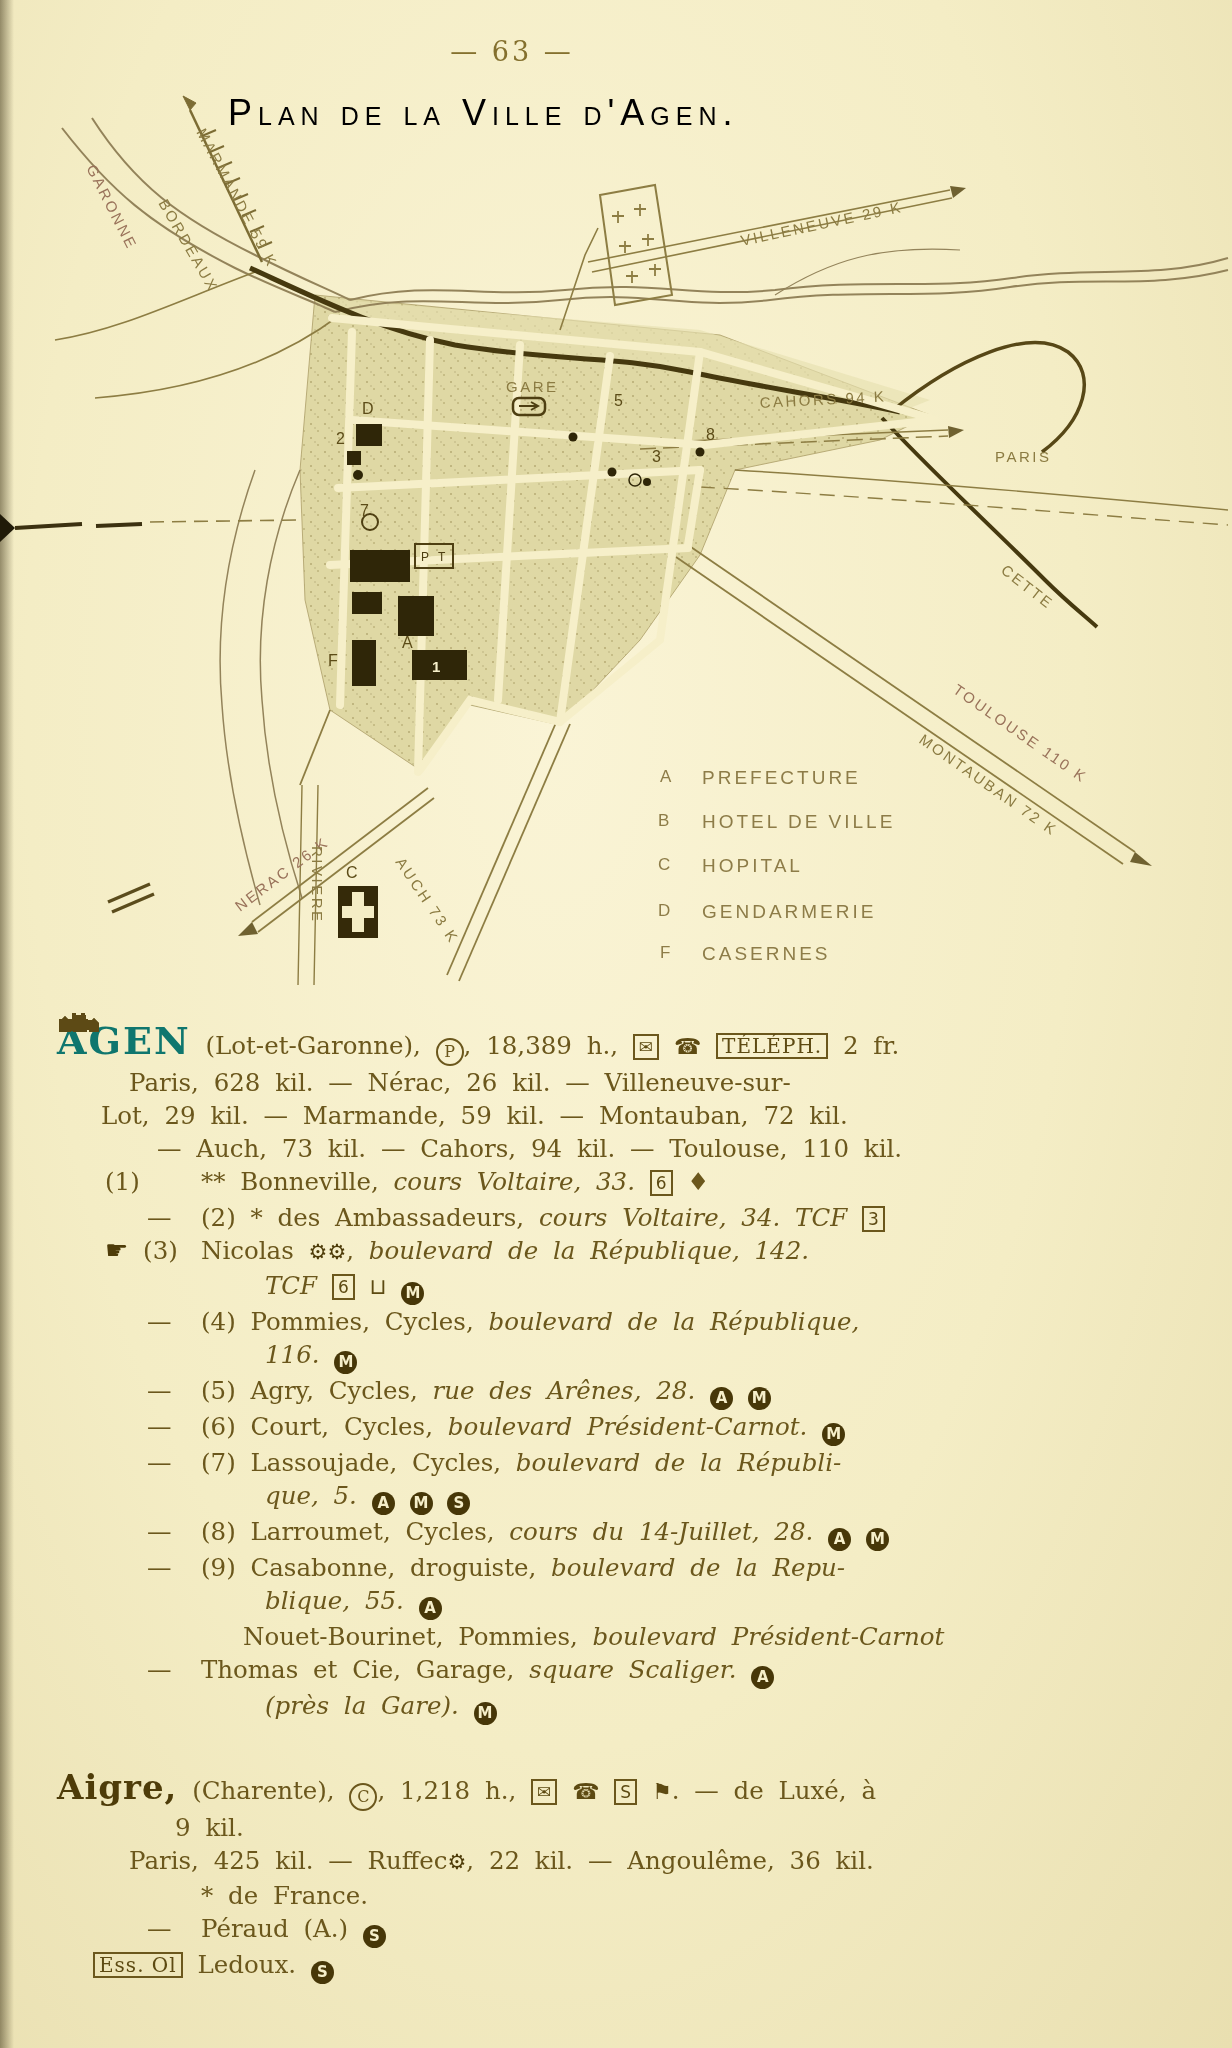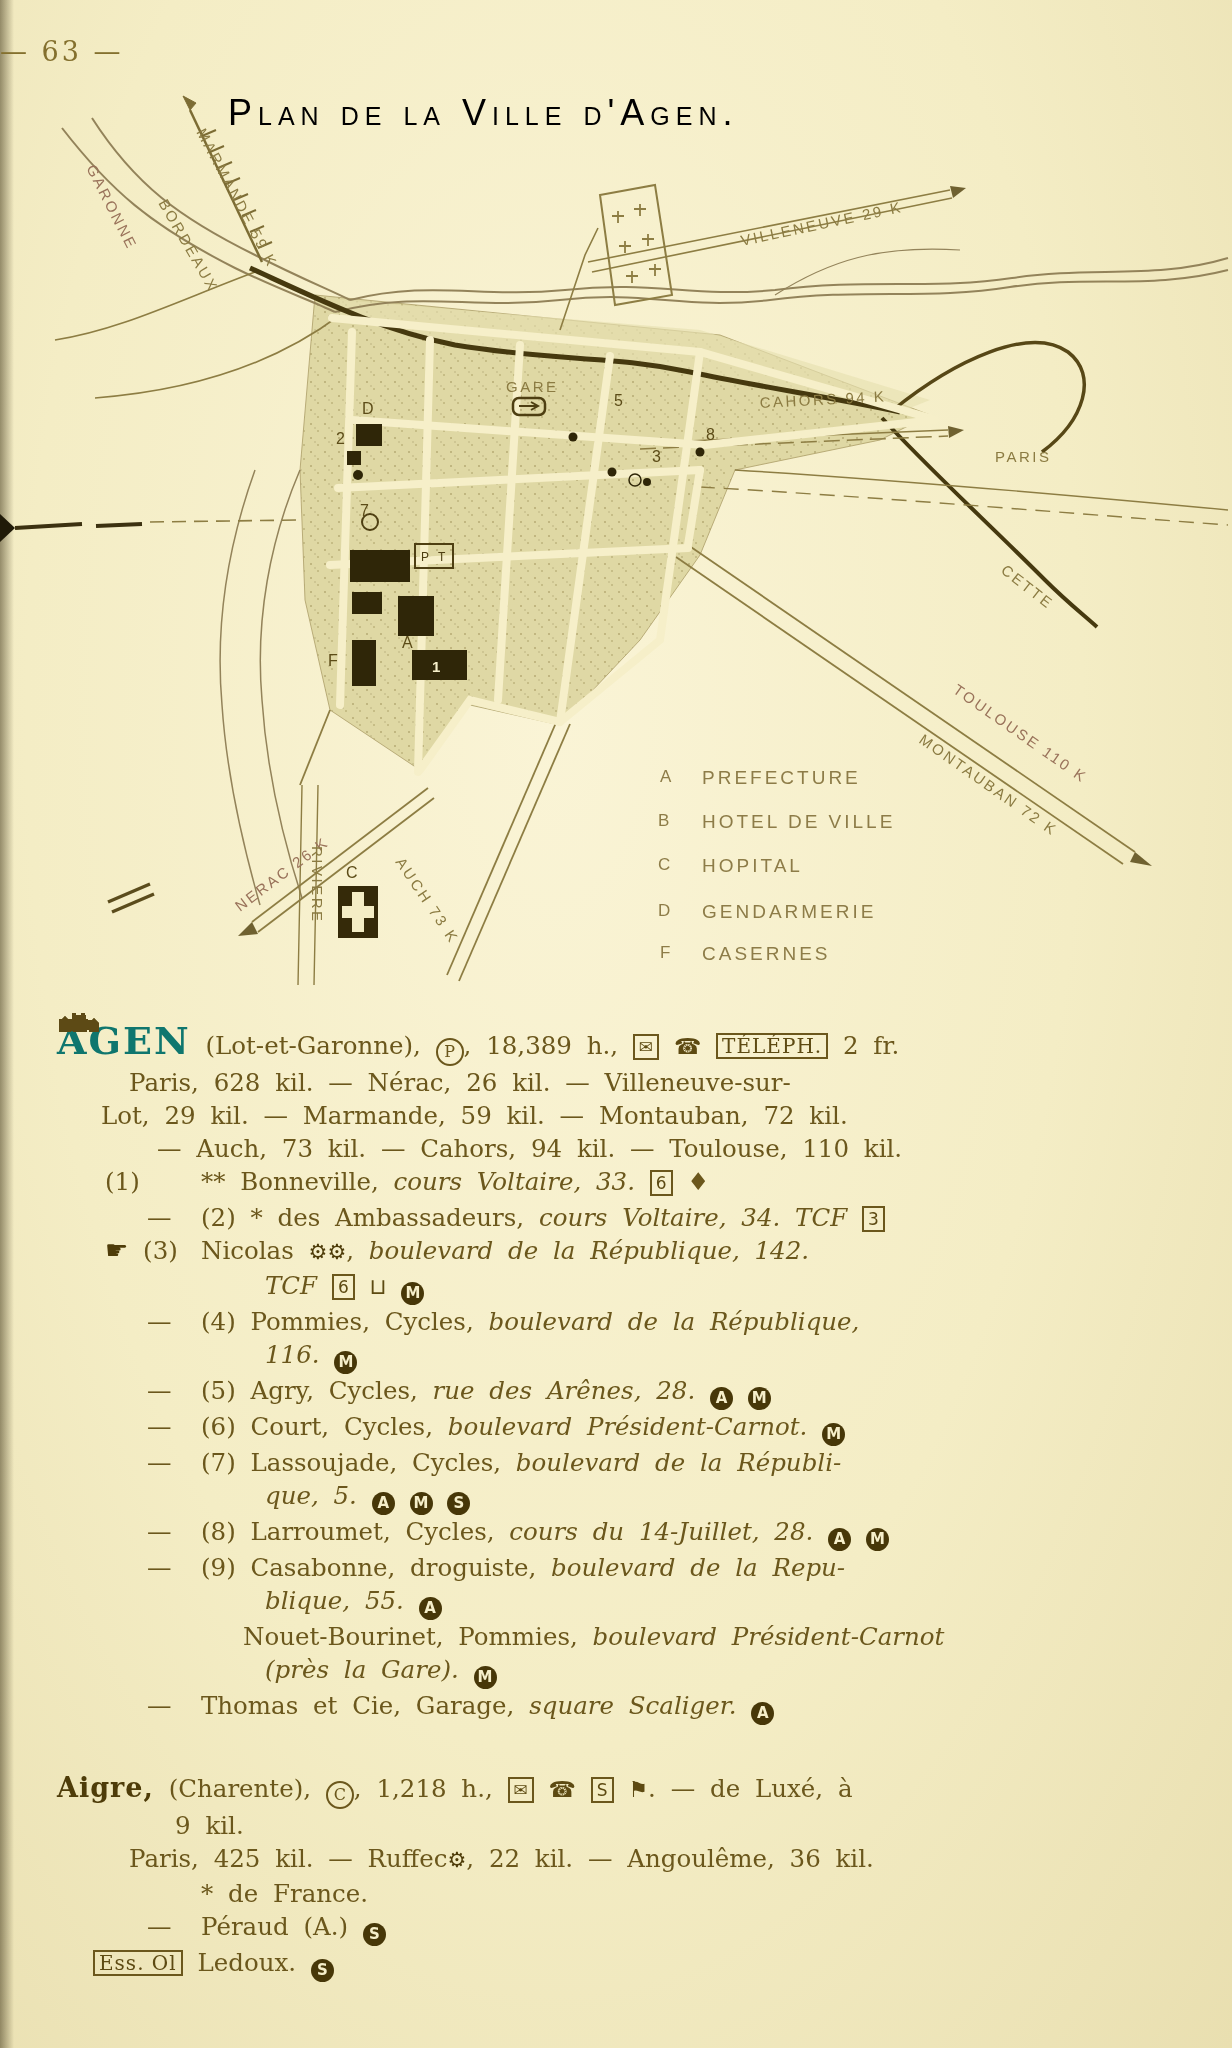--- a/index.html
+++ b/index.html
@@ -4,39 +4,39 @@
 <style>
   html,body{margin:0;padding:0;}
   body{width:1232px;height:2048px;position:relative;overflow:hidden;
        font-family:"DejaVu Serif",serif;
        background:radial-gradient(ellipse at 45% 35%, #faf4d6 0%, #f4edc5 55%, #e9dfb0 100%);}
   .page{position:absolute;inset:0;}
   .edge-shadow{position:absolute;left:0;top:0;bottom:0;width:14px;
        background:linear-gradient(to right, rgba(55,45,18,.50), rgba(55,45,18,0));}
   .edge-mark{position:absolute;left:0;top:514px;width:15px;height:28px;background:#201a08;
        clip-path:polygon(0 0,100% 50%,0 100%);}
-  .page-number{position:absolute;left:0;top:36px;width:1024px;text-align:left;
+  .page-number{position:absolute;left:0;top:36px;width:1024px;text-align:center;
        font-size:27px;letter-spacing:3px;color:#84702e;}
   .map-title{position:absolute;left:228px;top:92px;font-family:"Liberation Sans",sans-serif;
        font-variant:small-caps;font-size:36px;letter-spacing:6px;color:#000000;}
   svg{position:absolute;left:0;top:0;}
   svg text{font-family:"Liberation Sans",sans-serif;}
   .lbl{fill:#8b7b42;letter-spacing:2.5px;font-size:15px;}
   .lbl2{fill:#99725a;letter-spacing:2.5px;font-size:15px;}
   .mk{fill:#5c4c18;font-size:16px;letter-spacing:0;}
   .mkw{fill:#f6efc9;font-size:15px;font-weight:bold;}
   .leg-k{fill:#8d7c48;font-size:17px;letter-spacing:2px;}
   .leg-l{fill:#8d7c48;font-size:19px;letter-spacing:3px;}
 
   
   .textcol{position:absolute;left:57px;top:1012px;width:1125px;padding-top:12px;
        font-size:24.5px;line-height:33px;color:#6b571c;word-spacing:7px;}
   .t-line{white-space:nowrap;}
   .entry-name{font-weight:bold;font-size:38px;letter-spacing:2px;color:#0f766e;margin-top:36px;}
-  .entry-name2{font-weight:bold;font-size:27px;letter-spacing:1px;color:#4e3c09;}
+  .entry-name2{font-weight:bold;font-size:34px;letter-spacing:1px;color:#4e3c09;}
   .it{font-style:italic;}
   .d1{margin-left:72px;} .d2{margin-left:44px;} .d3{margin-left:100px;}
   .row .lead{display:inline-block;width:96px;margin-left:48px;}
   .row .lead.dashlead{padding-left:42px;box-sizing:border-box;}
   .cont{margin-left:208px;} .noind{margin-left:186px;} .essind{margin-left:36px;}
   .gap{height:46px;}
   .circ{display:inline-block;width:24px;height:24px;border:2px solid #6b571c;border-radius:50%;
        text-align:center;line-height:24px;font-size:16px;vertical-align:-3px;word-spacing:0;}
   .box{display:inline-block;border:2px solid #6b571c;padding:0 4px;font-size:17px;
        line-height:22px;vertical-align:1px;word-spacing:0;font-family:"DejaVu Sans",sans-serif;color:#5d4a12;}
@@ -333,29 +333,29 @@
     </div>
     <div class="t-line cont">
       <span class="it">blique, 55.</span>
       <span class="disc">A</span>
     </div>
 
     <div class="t-line noind">
       <span>Nouet-Bourinet, Pommies,</span>
       <span class="it">boulevard Président-Carnot</span>
     </div>
-    <div class="t-line cont">
-      <span class="it">(près la Gare).</span>
-      <span class="disc">M</span>
-    </div>
-
     <div class="t-line row">
       <span class="lead dashlead">—</span><span>Thomas et Cie, Garage,</span>
       <span class="it">square Scaliger.</span>
       <span class="disc">A</span>
+    </div>
+
+    <div class="t-line cont">
+      <span class="it">(près la Gare).</span>
+      <span class="disc">M</span>
     </div>
 
     <div class="gap"></div>
 
     <div class="t-line">
       <span class="entry-name2">Aigre,</span>
       <span>(Charente),</span>
       <span class="circ">C</span>,
       <span>1,218 h.,</span>
       <span class="box">✉</span>

